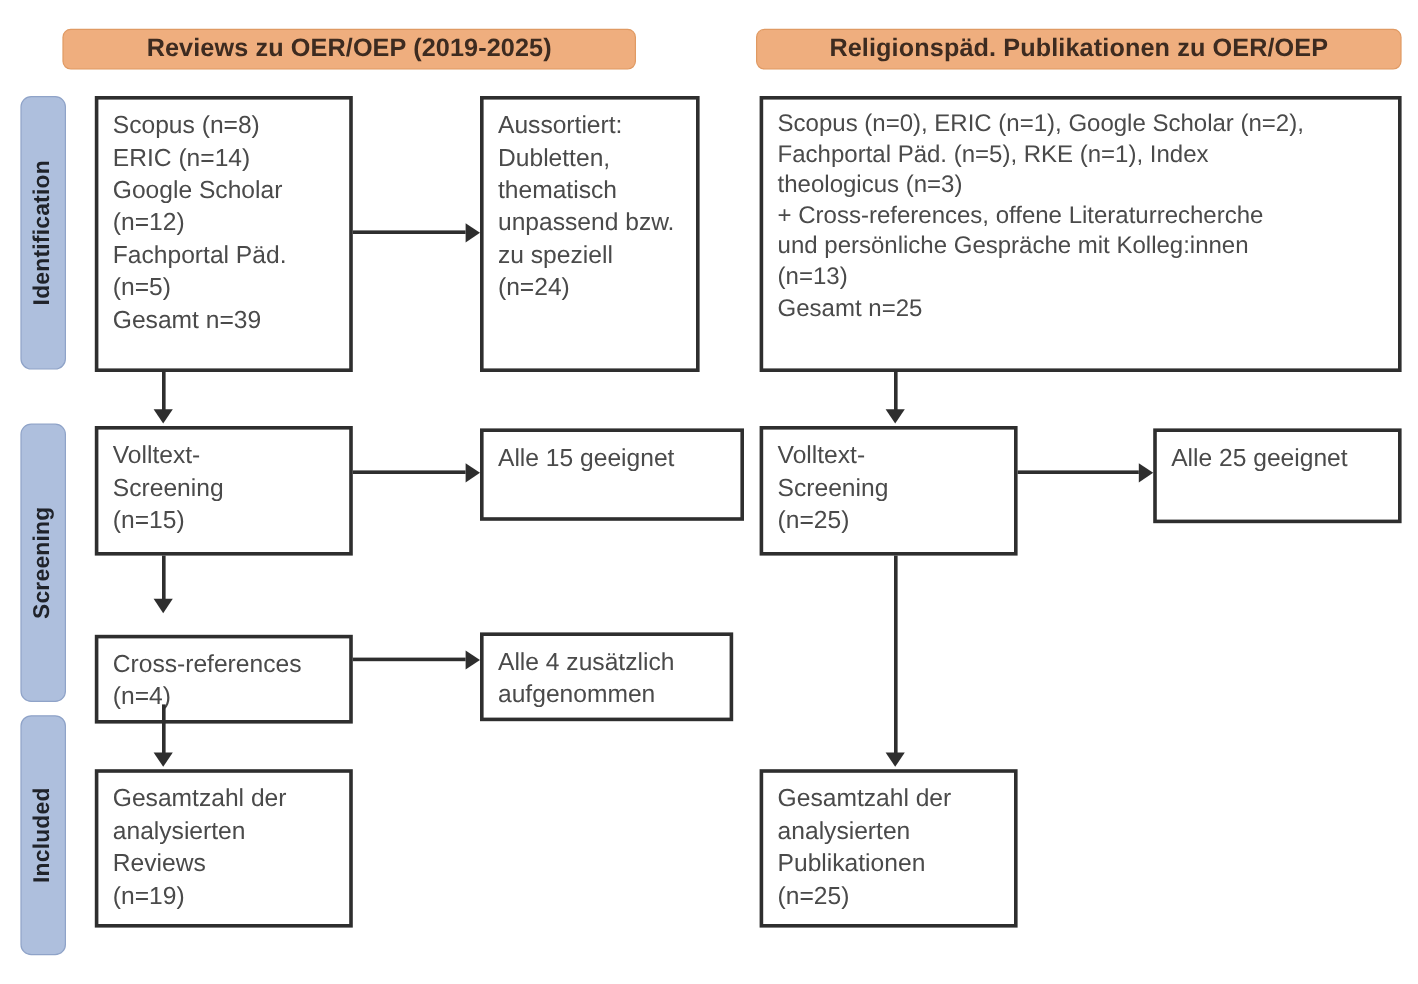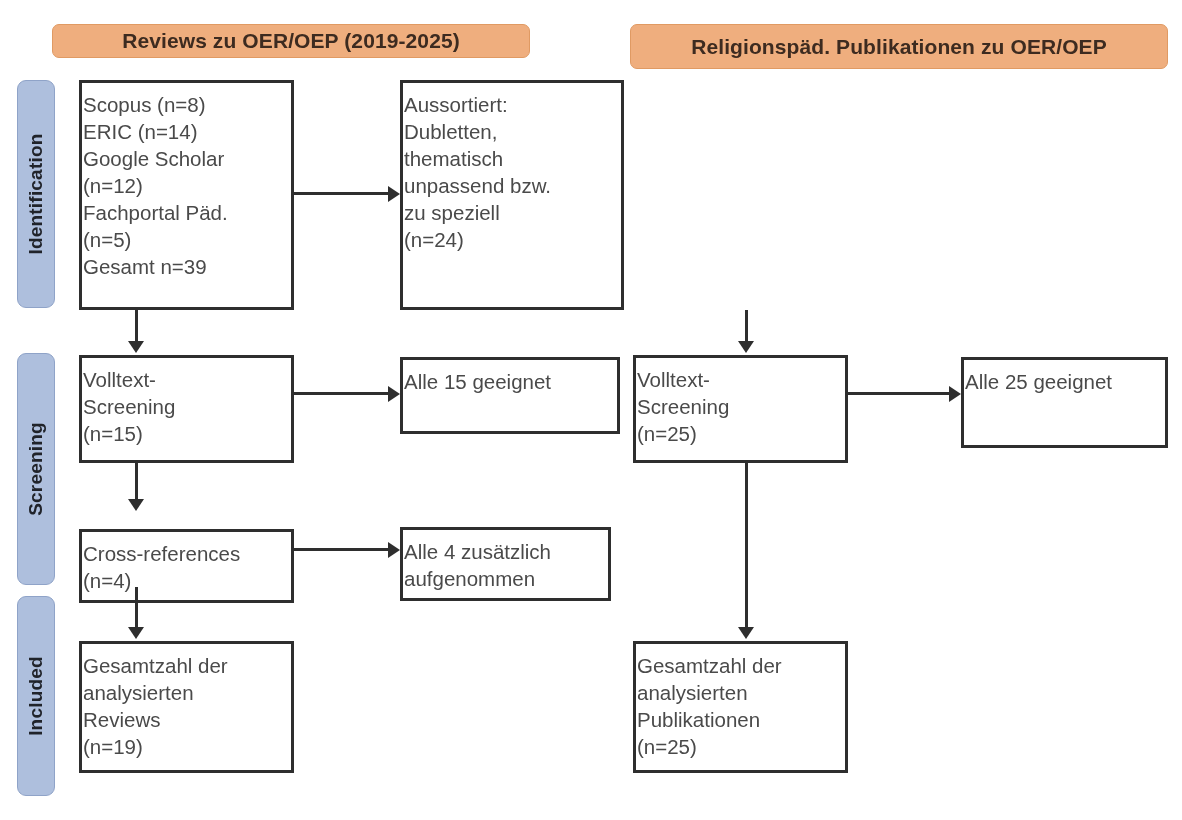--- a/index.html
+++ b/index.html
@@ -57,21 +57,21 @@
     color: #20232a;
     letter-spacing: 0.2px;
   }
 
   
   .box {
     position: absolute;
     box-sizing: border-box;
     background: #ffffff;
     border: 3px solid #2e2e2e;
-    padding: 8px 10px 6px 1px;
+    padding: 8px 10px 6px 12px;
     font-size: 20.5px;
     line-height: 1.32;
     color: #4a4a4a;
     white-space: pre-line;
     overflow: hidden;
   }
 
   
   .line-v, .line-h {
     position: absolute;
@@ -97,21 +97,21 @@
 </style>
 </head>
 <body>
 
 <div id="diagram">
 
   <div class="banner" style="left:52px; top:24px; width:478px; height:34px;">
     <span>Reviews zu OER/OEP (2019-2025)</span>
   </div>
 
-  <div class="banner" style="left:630px; top:24px; width:538px; height:45px;">
+  <div class="banner" style="left:630px; top:24px; width:538px; height:34px;">
     <span>Religionspäd. Publikationen zu OER/OEP</span>
   </div>
 
   <div class="phase-tab" style="left:17px; top:80px; width:38px; height:228px;">
     <span>Identification</span>
   </div>
 
   <div class="phase-tab" style="left:17px; top:353px; width:38px; height:232px;">
     <span>Screening</span>
   </div>
@@ -121,21 +121,21 @@
   </div>
 
   <div class="box" style="left:79px; top:80px; width:215px; height:230px;">Scopus (n=8)
 ERIC (n=14)
 Google Scholar
 (n=12)
 Fachportal Päd.
 (n=5)
 Gesamt n=39</div>
 
-  <div class="box" style="left:400px; top:80px; width:224px; height:230px;">Aussortiert:
+  <div class="box" style="left:400px; top:80px; width:183px; height:230px;">Aussortiert:
 Dubletten,
 thematisch
 unpassend bzw.
 zu speziell
 (n=24)</div>
 
   <div class="line-h" style="left:294px; top:192px; width:94px;"></div>
   <div class="arrow-right" style="left:388px; top:186px;"></div>
 
   <div class="line-v" style="left:135px; top:310px; height:33px;"></div>
@@ -163,29 +163,36 @@
   <div class="arrow-right" style="left:388px; top:542px;"></div>
 
   <div class="line-v" style="left:135px; top:587px; height:42px;"></div>
   <div class="arrow-down" style="left:128px; top:627px;"></div>
 
   <div class="box" style="left:79px; top:641px; width:215px; height:132px;">Gesamtzahl der
 analysierten
 Reviews
 (n=19)</div>
 
+  <div class="box" style="left:633px; top:80px; width:535px; height:230px; font-size:20px; line-height:1.28;">Scopus (n=0), ERIC (n=1), Google Scholar (n=2),
+Fachportal Päd. (n=5), RKE (n=1), Index
+theologicus (n=3)
++ Cross-references, offene Literaturrecherche
+und persönliche Gespräche mit Kolleg:innen
+(n=13)
+Gesamt n=25</div>
 
   <div class="line-v" style="left:745px; top:310px; height:33px;"></div>
   <div class="arrow-down" style="left:738px; top:341px;"></div>
 
   <div class="box" style="left:633px; top:355px; width:215px; height:108px;">Volltext-
 Screening
 (n=25)</div>
 
-  <div class="box" style="left:961px; top:357px; width:207px; height:91px;">Alle 25 geeignet</div>
+  <div class="box" style="left:961px; top:357px; width:207px; height:79px;">Alle 25 geeignet</div>
 
   <div class="line-h" style="left:848px; top:392px; width:101px;"></div>
   <div class="arrow-right" style="left:949px; top:386px;"></div>
 
   <div class="line-v" style="left:745px; top:463px; height:166px;"></div>
   <div class="arrow-down" style="left:738px; top:627px;"></div>
 
   <div class="box" style="left:633px; top:641px; width:215px; height:132px;">Gesamtzahl der
 analysierten
 Publikationen

